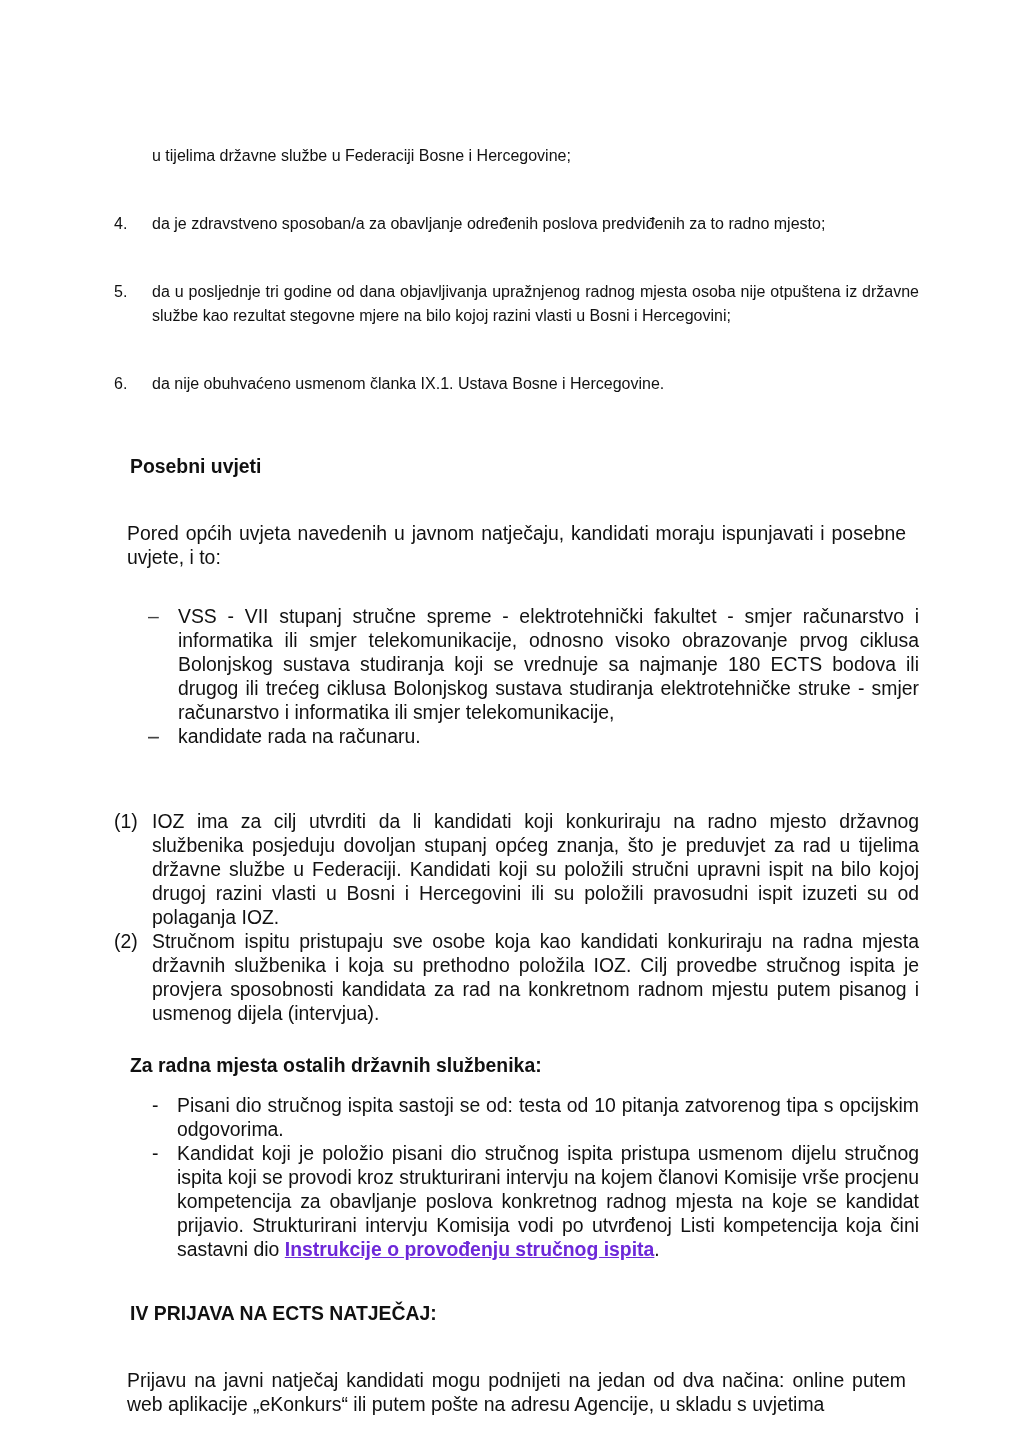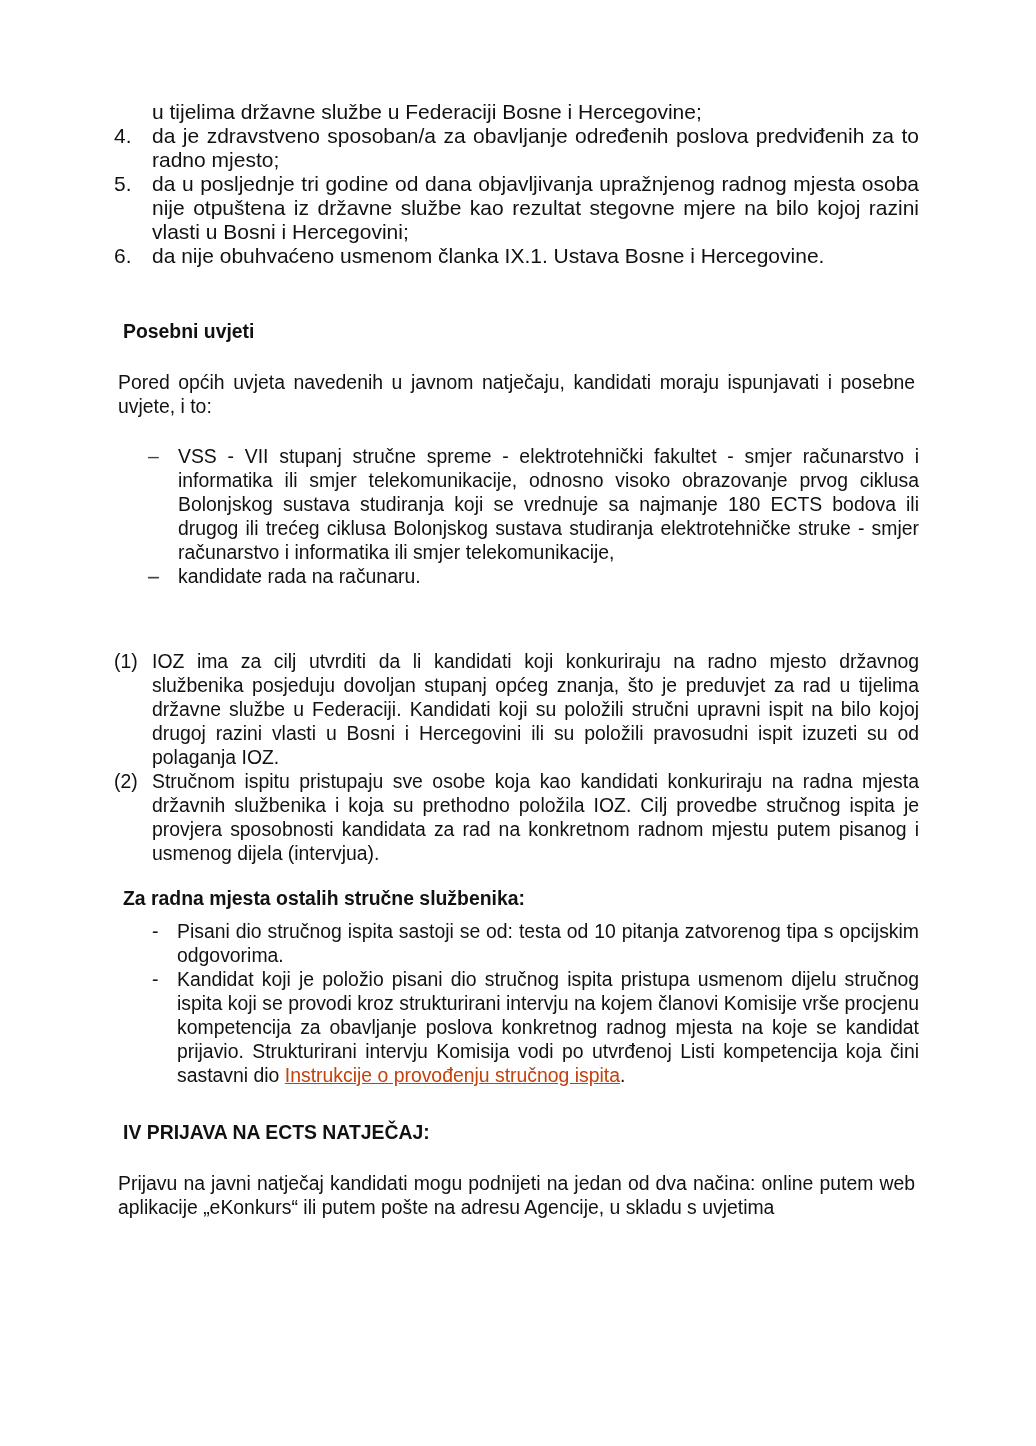--- a/index.html
+++ b/index.html
@@ -1,31 +1,31 @@
 <!DOCTYPE html>
 <html><head>
 <meta charset="utf-8">
 <style>
   html, body { margin: 0; padding: 0; background: #ffffff; }
   body {
     width: 1036px; height: 1446px; position: relative; overflow: hidden;
     font-family: "Liberation Sans", sans-serif; color: #111111;
   }
   .page { position: absolute; left: 114px; top: 100px; width: 805px; }
-  .p { font-size: 19.4px; line-height: 24px; text-align: justify; margin: 4px; }
-  .h { font-size: 19.4px; line-height: 24px; font-weight: bold; margin: 9px; }
-  .num-item { position: relative; padding-left: 38px; font-size: 21px; line-height: 24px; text-align: justify; }
+  .p { font-size: 19.4px; line-height: 24px; text-align: justify; margin: 13px; }
+  .h { font-size: 19.4px; line-height: 24px; font-weight: bold; margin: 16px; }
+  .num-item { position: relative; padding-left: 38px; font-size: 16px; line-height: 24px; text-align: justify; margin-top: 44px; }
   .num-item .n { position: absolute; left: 0; top: 0; }
   .paren-item { position: relative; padding-left: 38px; font-size: 19.4px; line-height: 24px; text-align: justify; }
   .paren-item .n { position: absolute; left: 0; top: 0; }
   .dash-item { position: relative; padding-left: 64px; font-size: 19.4px; line-height: 24px; text-align: justify; }
   .dash-item .d { position: absolute; left: 34px; top: 0; color: #444; }
   .hy-item { position: relative; padding-left: 63px; font-size: 19.4px; line-height: 24px; text-align: justify; }
   .hy-item .d { position: absolute; left: 38px; top: 0; }
-  .link { color: #c2410c; font-weight: normal; text-decoration: underline; }
+  .link { color: #6d28d9; font-weight: bold; text-decoration: underline; }
 </style>
 </head>
 <body>
 
 <div class="page">
 
   <div>
     <div class="num-item">
       <span>u tijelima državne službe u Federaciji Bosne i Hercegovine;</span>
     </div>
@@ -70,21 +70,21 @@
   <div class="paren-item">
     <span class="n">(1)</span>
     <span>IOZ ima za cilj utvrditi da li kandidati koji konkuriraju na radno mjesto državnog službenika posjeduju dovoljan stupanj općeg znanja, što je preduvjet za rad u tijelima državne službe u Federaciji. Kandidati koji su položili stručni upravni ispit na bilo kojoj drugoj razini vlasti u Bosni i Hercegovini ili su položili pravosudni ispit izuzeti su od polaganja IOZ.</span>
   </div>
   <div class="paren-item">
     <span class="n">(2)</span>
     <span>Stručnom ispitu pristupaju sve osobe koja kao kandidati konkuriraju na radna mjesta državnih službenika i koja su prethodno položila IOZ. Cilj provedbe stručnog ispita je provjera sposobnosti kandidata za rad na konkretnom radnom mjestu putem pisanog i usmenog dijela (intervjua).</span>
   </div>
 
   <div style="height:12px"></div>
-  <p class="h">Za radna mjesta ostalih stručne službenika:</p>
+  <p class="h">Za radna mjesta ostalih državnih službenika:</p>
 
   <div class="hy-item">
     <span class="d">-</span>
     <span>Pisani dio stručnog ispita sastoji se od: testa od 10 pitanja zatvorenog tipa s opcijskim odgovorima.</span>
   </div>
   <div class="hy-item">
     <span class="d">-</span>
     <span>Kandidat koji je položio pisani dio stručnog ispita pristupa usmenom dijelu stručnog ispita koji se provodi kroz strukturirani intervju na kojem članovi Komisije vrše procjenu kompetencija za obavljanje poslova konkretnog radnog mjesta na koje se kandidat prijavio. Strukturirani intervju Komisija vodi po utvrđenoj Listi kompetencija koja čini sastavni dio </span><a class="link" href="#">Instrukcije o provođenju stručnog ispita</a><span>.</span>
   </div>
 

